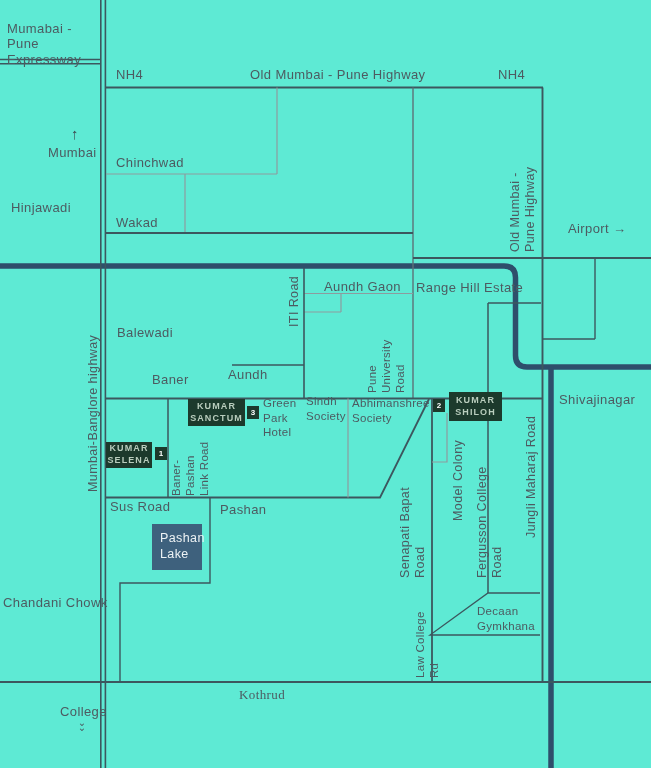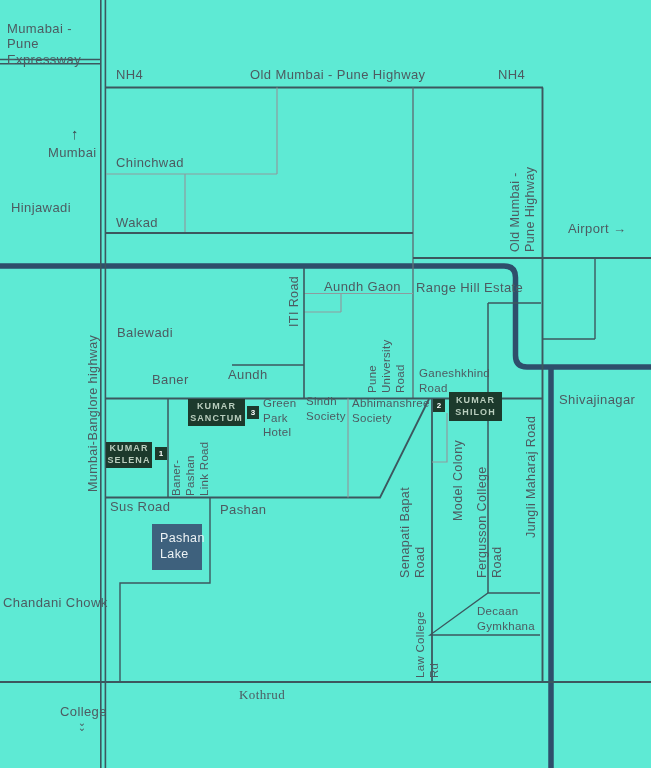--- a/index.html
+++ b/index.html
@@ -129,22 +129,20 @@
   <div class="lbl" style="left:60px; top:704px;">College</div>
   <div class="chev" style="left:74px; top:720px; width:16px;">
     <div>⌄</div>
     <div>⌄</div>
   </div>
 
   <div class="vlbl" style="left:287px; top:327px;">ITI Road</div>
   <div class="vlbl vsm" style="left:365px; top:393px;">Pune
 University
 Road</div>
-  <div class="lbl sm" style="left:419px; top:366px;">Ganeshkhind
-Road</div>
   <div class="vlbl vsm" style="left:169px; top:496px;">Baner-
 Pashan
 Link Road</div>
   <div class="lbl" style="left:110px; top:499px;">Sus Road</div>
   <div class="vlbl" style="left:398px; top:578px;">Senapati Bapat
 Road</div>
   <div class="vlbl" style="left:451px; top:521px;">Model Colony</div>
   <div class="vlbl" style="left:475px; top:578px;">Fergusson College
 Road</div>
   <div class="vlbl" style="left:524px; top:538px;">Jungli Maharaj Road</div>

